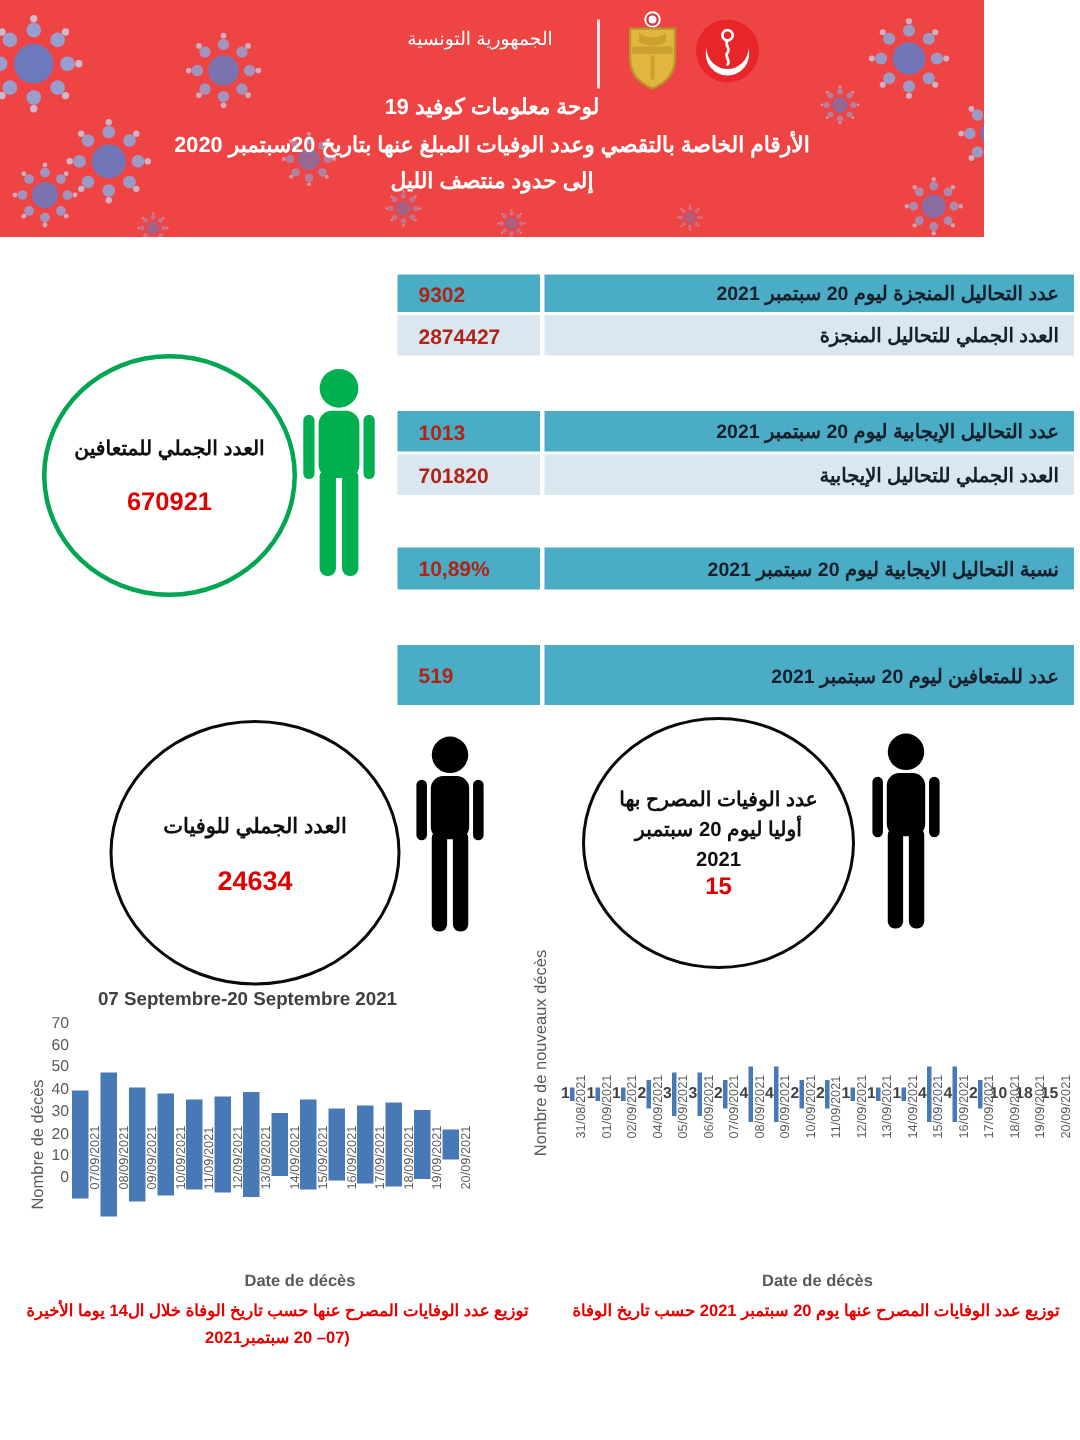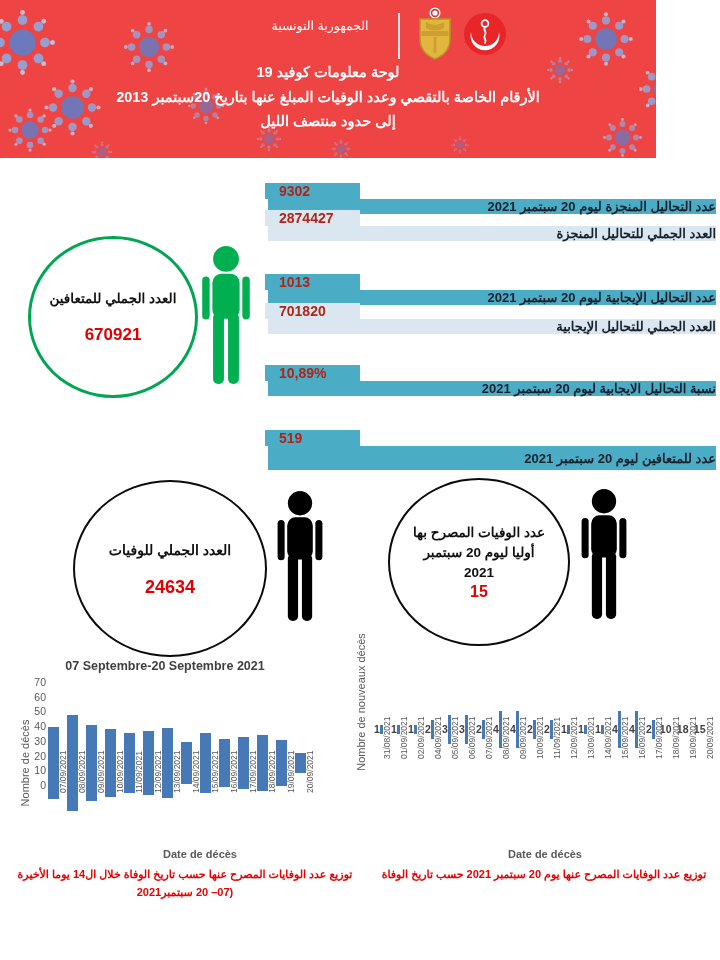--- a/index.html
+++ b/index.html
@@ -11,23 +11,23 @@
   .virus{position:absolute;pointer-events:none;}
   .gov-text{position:absolute;left:250px;top:16px;width:140px;color:#fff;
             font-size:12.5px;line-height:1.6;text-align:center;}
   .gov-divider{position:absolute;left:398px;top:13px;width:2px;height:46px;background:rgba(255,255,255,.85);}
   .coat{position:absolute;left:416px;top:7px;}
   .redlogo{position:absolute;left:463px;top:12px;}
   .titles{position:absolute;left:50px;right:50px;top:60px;color:#fff;font-weight:bold;
           text-align:center;font-size:14.5px;line-height:1.7;}
 
   
-  .srow{position:absolute;display:flex;flex-direction:column;}
+  .srow{position:absolute;display:flex;}
   .srow .val{width:95px;font-weight:bold;font-size:14px;color:#b02418;display:flex;align-items:center;padding-left:14px;box-sizing:border-box;}
-  .srow .lbl{flex:1;font-weight:bold;font-size:13px;color:#16202d;display:flex;align-items:center;justify-content:flex-start;box-sizing:border-box;margin-left:3px;}
+  .srow .lbl{flex:1;font-weight:bold;font-size:13px;color:#16202d;display:flex;align-items:center;justify-content:flex-start;padding-right:10px;box-sizing:border-box;margin-left:3px;}
   .teal .val,.teal .lbl{background:#4bacc6;}
   .light .val,.light .lbl{background:#dae7f0;}
 
   
   .statcircle{position:absolute;border-radius:50%;display:flex;flex-direction:column;justify-content:center;align-items:center;text-align:center;box-sizing:border-box;background:#fff;}
   .statcircle .clabel{font-weight:bold;color:#101010;font-size:13.5px;line-height:1.5;}
   .statcircle .cvalue{font-weight:bold;color:#e00000;font-size:17px;margin-top:16px;}
   .green-circle{border:3px solid #00a651;}
   .black-circle{border:2.5px solid #0a0a0a;}
   .person{position:absolute;}
@@ -157,21 +157,21 @@
 
     <svg class="redlogo" width="44" height="44" viewBox="0 0 44 44">
       <circle cx="22" cy="22" r="21" fill="#e8262a"></circle>
       <path d="M8 20 a14.5 14.5 0 1 0 28 0 a12 12 0 0 1 -28 0 z" fill="#fff"></path>
       <circle cx="22" cy="11.5" r="3.4" fill="none" stroke="#fff" stroke-width="1.8"></circle>
       <path d="M22 15 c-2.5 3 2.5 5 0 8 c-2.5 3 2.5 5 0 8" fill="none" stroke="#fff" stroke-width="1.8" stroke-linecap="round"></path>
     </svg>
 
     <div class="titles" dir="rtl">
       <div>لوحة معلومات كوفيد  19</div>
-      <div>الأرقام الخاصة بالتقصي وعدد الوفيات المبلغ عنها بتاريخ  20سبتمبر 2013</div>
+      <div>الأرقام الخاصة بالتقصي وعدد الوفيات المبلغ عنها بتاريخ  20سبتمبر 2020</div>
       <div>إلى حدود منتصف الليل</div>
     </div>
   </div>
 
   <div class="srow teal" style="left:265px;top:183px;width:451px;height:25px">
     <div class="val">9302</div>
     <div class="lbl" dir="rtl">عدد التحاليل المنجزة ليوم  20 سبتمبر 2021</div>
   </div>
   <div class="srow light" style="left:265px;top:210px;width:451px;height:27px">
     <div class="val">2874427</div>

